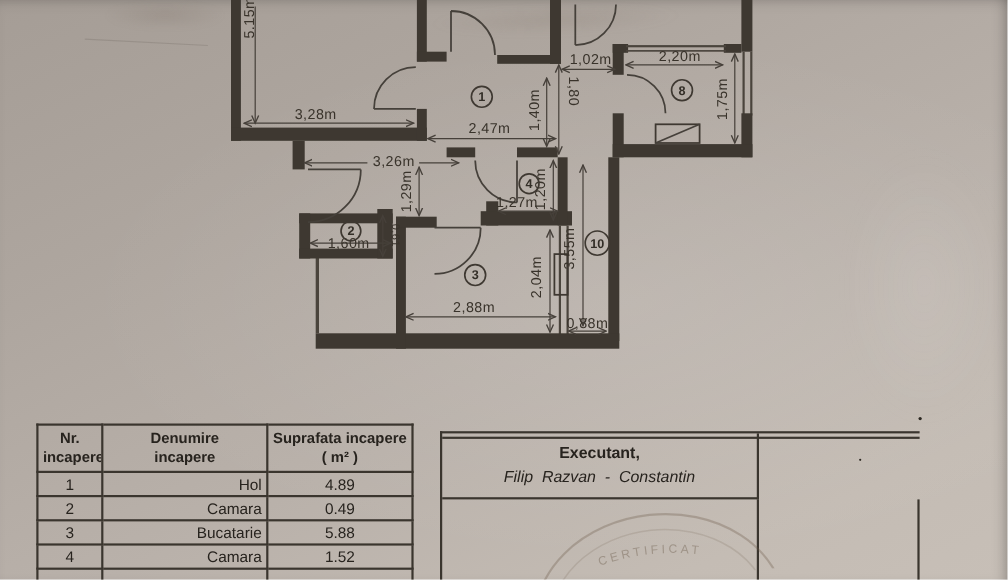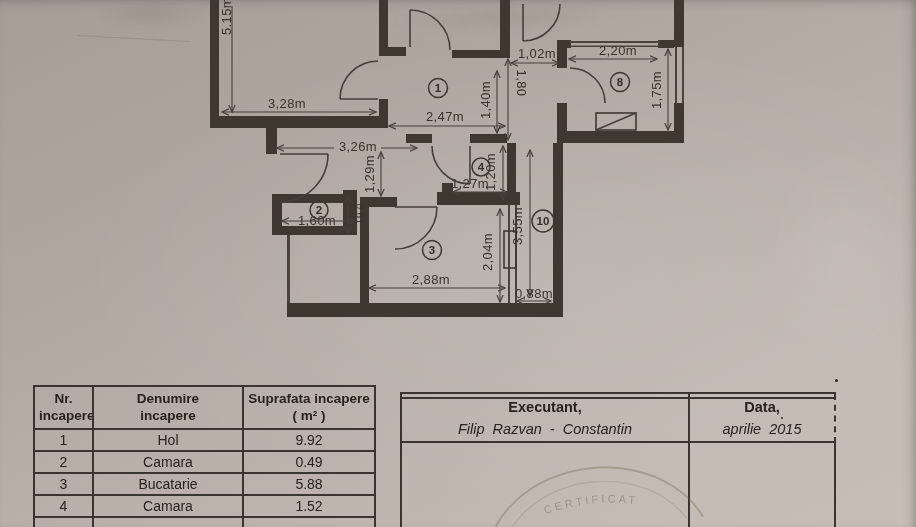--- a/index.html
+++ b/index.html
@@ -30,31 +30,31 @@
   .outline{stroke:#3e3831;stroke-width:1.6;fill:none;}
 
   table.area{
     position:absolute;left:33px;top:385px;width:341px;
     border-collapse:collapse;table-layout:fixed;
     color:#27231e;
   }
   table.area th, table.area td{border:2px solid #3a352e;padding:0 4px;overflow:hidden;white-space:nowrap;}
   table.area th{font-size:13.5px;font-weight:600;text-align:center;line-height:1.25;height:41px;}
   table.area td{font-size:14px;height:20px;}
-  td.c{text-align:center;} td.l{text-align:center;padding-left:30px;}
+  td.c{text-align:center;} td.l{text-align:right;padding-left:30px;}
   tr.partial td{height:14px;border-bottom:none;}
 
   .sig{
     position:absolute;left:400px;top:392px;width:434px;height:200px;
     border-left:2px solid #3a352e;border-top:2px solid #3a352e;
     color:#27231e;
   }
   .sig .dbl{position:absolute;left:0;right:0;top:3px;border-top:2px solid #3a352e;}
   .sig-row{display:grid;grid-template-columns:288px 1fr;}
-  .sig-row.r1{height:49px;}
+  .sig-row.r1{height:60px;}
   .sig-row.r2{height:130px;}
   .cell{border-right:2px solid #3a352e;border-bottom:2px solid #3a352e;display:flex;flex-direction:column;justify-content:center;align-items:center;gap:6px;}
   .r1 .cell.last{border-right:2px dashed #3a352e;}
   .r2 .cell{border-bottom:none;}
   .lab{font-weight:bold;font-size:14.5px;}
   .val{font-size:14.5px;word-spacing:4px;font-style:italic;}
 
   svg.stamp{position:absolute;left:468px;top:458px;transform:rotate(-6deg);opacity:.55;}
   .stamp-ring{stroke:rgba(104,86,68,.55);stroke-width:2;fill:none;}
   .stamp-ring2{stroke:rgba(104,86,68,.30);stroke-width:1.4;fill:none;}
@@ -229,21 +229,21 @@
         <th>
           <div>Suprafata incapere</div>
           <div>( m² )</div>
         </th>
       </tr>
     </thead>
     <tbody>
       <tr>
         <td class="c">1</td>
         <td class="l">Hol</td>
-        <td class="c">9.92</td>
+        <td class="c">4.89</td>
       </tr>
       <tr>
         <td class="c">2</td>
         <td class="l">Camara</td>
         <td class="c">0.49</td>
       </tr>
       <tr>
         <td class="c">3</td>
         <td class="l">Bucatarie</td>
         <td class="c">5.88</td>
@@ -260,24 +260,20 @@
       </tr>
     </tbody>
   </table>
 
   <div class="sig">
     <div class="dbl"></div>
     <div class="sig-row r1">
       <div class="cell">
         <div class="lab">Executant,</div>
         <div class="val">Filip Razvan - Constantin</div>
-      </div>
-      <div class="cell last">
-        <div class="lab">Data,</div>
-        <div class="val">aprilie 2015</div>
       </div>
     </div>
     <div class="sig-row r2">
       <div class="cell"></div>
       <div class="cell"></div>
     </div>
   </div>
 
   <svg class="stamp" width="250" height="70" viewBox="0 0 250 70">
     <defs>

